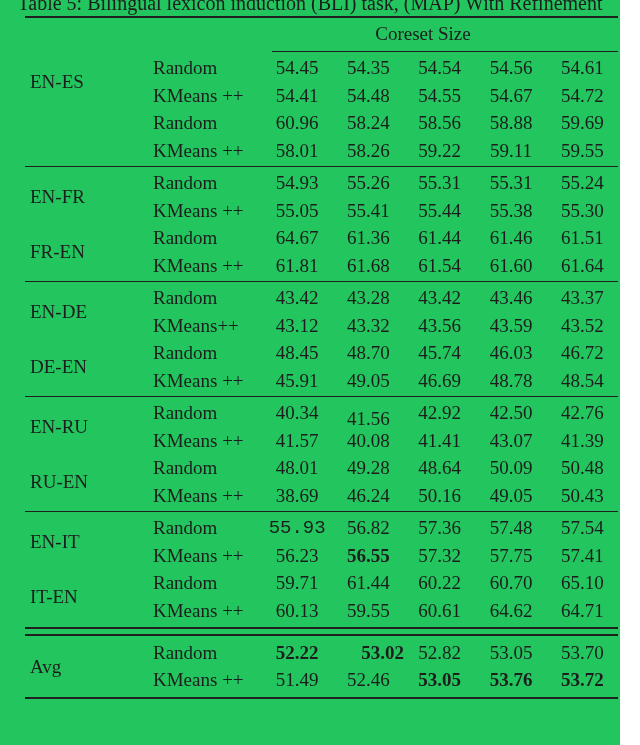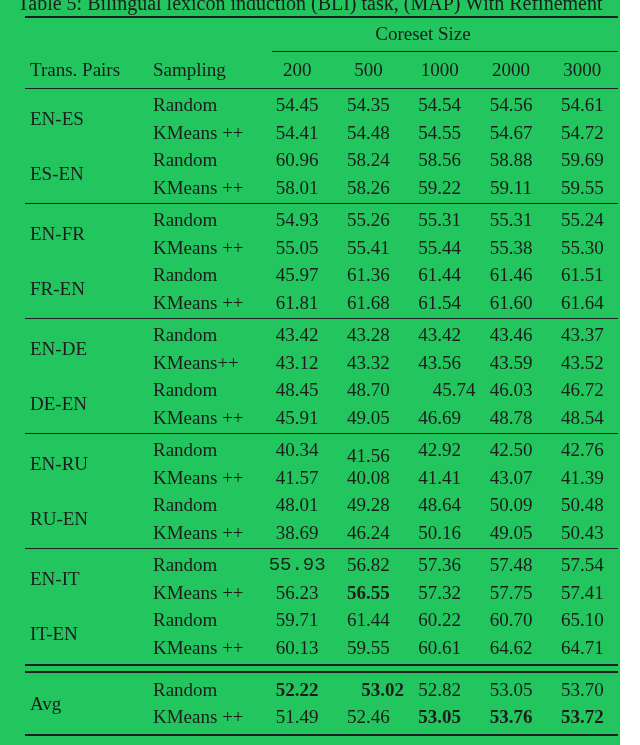--- a/index.html
+++ b/index.html
@@ -55,49 +55,39 @@
 
 <div class="page">
   <div class="caption">Table 5: Bilingual lexicon induction (BLI) task, (MAP) With Refinement</div>
 
   <div class="tbl">
     <div class="coreset-row">
       <div class="coreset-label">Coreset Size</div>
       <div class="cmidrule"></div>
     </div>
 
-    <div class="header-row">
-      <div class="pairh">Trans. Pairs</div>
-      <div class="samph">Sampling</div>
-      <div class="numh">200</div>
-      <div class="numh">500</div>
-      <div class="numh">1000</div>
-      <div class="numh">2000</div>
-      <div class="numh">3000</div>
-    </div>
 
     <div id="sections">
         <div class="section">
           <div class="group">
             <div class="pair-label" style="grid-area: 1 / 1 / span 2;">EN-ES</div>
             <div class="samp" style="grid-area: 1 / 2;">Random</div>
             <div class="val" style="grid-area: 1 / 3;">54.45</div>
             <div class="val" style="grid-area: 1 / 4;">54.35</div>
             <div class="val" style="grid-area: 1 / 5;">54.54</div>
             <div class="val" style="grid-area: 1 / 6;">54.56</div>
             <div class="val" style="grid-area: 1 / 7;">54.61</div>
             <div class="samp" style="grid-area: 2 / 2;">KMeans ++</div>
             <div class="val" style="grid-area: 2 / 3;">54.41</div>
             <div class="val" style="grid-area: 2 / 4;">54.48</div>
             <div class="val" style="grid-area: 2 / 5;">54.55</div>
             <div class="val" style="grid-area: 2 / 6;">54.67</div>
             <div class="val" style="grid-area: 2 / 7;">54.72</div>
           </div>
           <div class="group">
-            <div class="pair-label" style="grid-area: 1 / 1 / span 2;">ES-EN</div>
             <div class="samp" style="grid-area: 1 / 2;">Random</div>
             <div class="val" style="grid-area: 1 / 3;">60.96</div>
             <div class="val" style="grid-area: 1 / 4;">58.24</div>
             <div class="val" style="grid-area: 1 / 5;">58.56</div>
             <div class="val" style="grid-area: 1 / 6;">58.88</div>
             <div class="val" style="grid-area: 1 / 7;">59.69</div>
             <div class="samp" style="grid-area: 2 / 2;">KMeans ++</div>
             <div class="val" style="grid-area: 2 / 3;">58.01</div>
             <div class="val" style="grid-area: 2 / 4;">58.26</div>
             <div class="val" style="grid-area: 2 / 5;">59.22</div>
@@ -117,21 +107,21 @@
             <div class="samp" style="grid-area: 2 / 2;">KMeans ++</div>
             <div class="val" style="grid-area: 2 / 3;">55.05</div>
             <div class="val" style="grid-area: 2 / 4;">55.41</div>
             <div class="val" style="grid-area: 2 / 5;">55.44</div>
             <div class="val" style="grid-area: 2 / 6; text-align: center;">55.38</div>
             <div class="val" style="grid-area: 2 / 7;">55.30</div>
           </div>
           <div class="group">
             <div class="pair-label" style="grid-area: 1 / 1 / span 2;">FR-EN</div>
             <div class="samp" style="grid-area: 1 / 2;">Random</div>
-            <div class="val" style="grid-area: 1 / 3;">45.97</div>
+            <div class="val" style="grid-area: 1 / 3;">64.67</div>
             <div class="val" style="grid-area: 1 / 4;">61.36</div>
             <div class="val" style="grid-area: 1 / 5;">61.44</div>
             <div class="val" style="grid-area: 1 / 6;">61.46</div>
             <div class="val" style="grid-area: 1 / 7;">61.51</div>
             <div class="samp" style="grid-area: 2 / 2;">KMeans ++</div>
             <div class="val" style="grid-area: 2 / 3;">61.81</div>
             <div class="val" style="grid-area: 2 / 4;">61.68</div>
             <div class="val" style="grid-area: 2 / 5;">61.54</div>
             <div class="val" style="grid-area: 2 / 6;">61.60</div>
             <div class="val" style="grid-area: 2 / 7;">61.64</div>
@@ -151,21 +141,21 @@
             <div class="val" style="grid-area: 2 / 4;">43.32</div>
             <div class="val" style="grid-area: 2 / 5;">43.56</div>
             <div class="val" style="grid-area: 2 / 6;">43.59</div>
             <div class="val" style="grid-area: 2 / 7;">43.52</div>
           </div>
           <div class="group">
             <div class="pair-label" style="grid-area: 1 / 1 / span 2;">DE-EN</div>
             <div class="samp" style="grid-area: 1 / 2;">Random</div>
             <div class="val" style="grid-area: 1 / 3;">48.45</div>
             <div class="val" style="grid-area: 1 / 4;">48.70</div>
-            <div class="val" style="grid-area: 1 / 5; text-align: right;">45.74</div>
+            <div class="val" style="grid-area: 1 / 5;">45.74</div>
             <div class="val" style="grid-area: 1 / 6;">46.03</div>
             <div class="val" style="grid-area: 1 / 7;">46.72</div>
             <div class="samp" style="grid-area: 2 / 2;">KMeans ++</div>
             <div class="val" style="grid-area: 2 / 3;">45.91</div>
             <div class="val" style="grid-area: 2 / 4;">49.05</div>
             <div class="val" style="grid-area: 2 / 5;">46.69</div>
             <div class="val" style="grid-area: 2 / 6;">48.78</div>
             <div class="val" style="grid-area: 2 / 7;">48.54</div>
           </div>
         </div>

